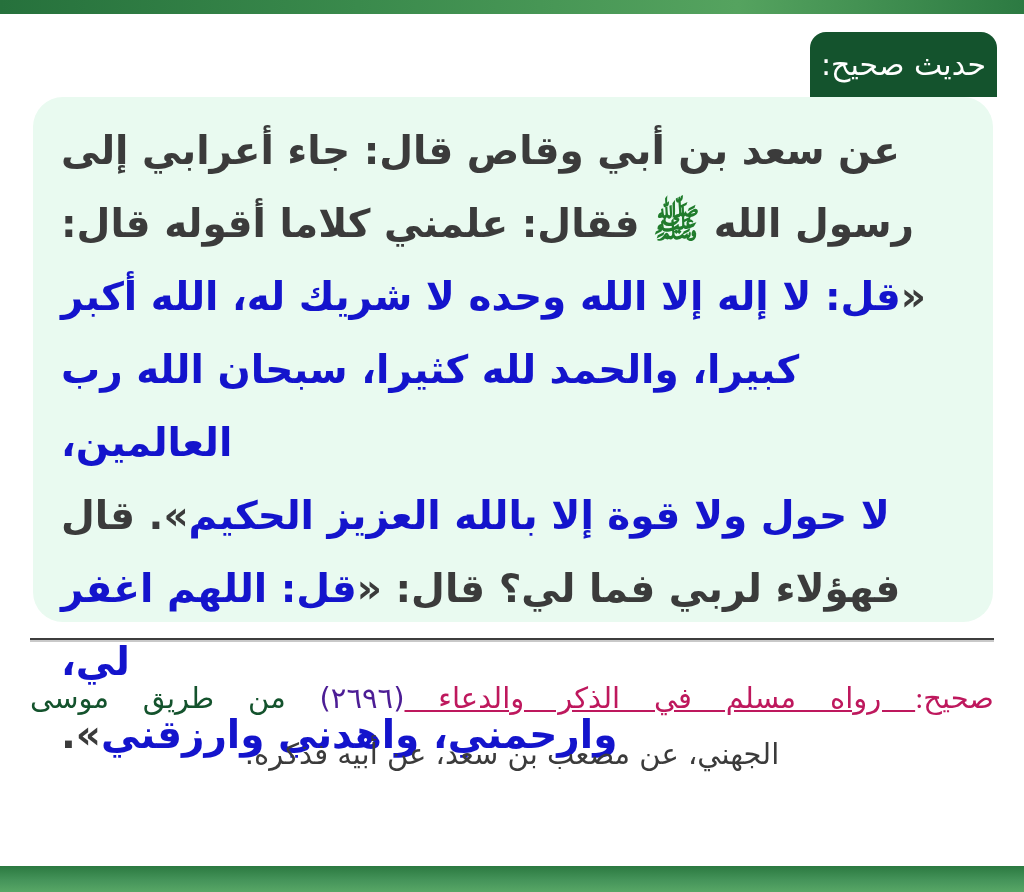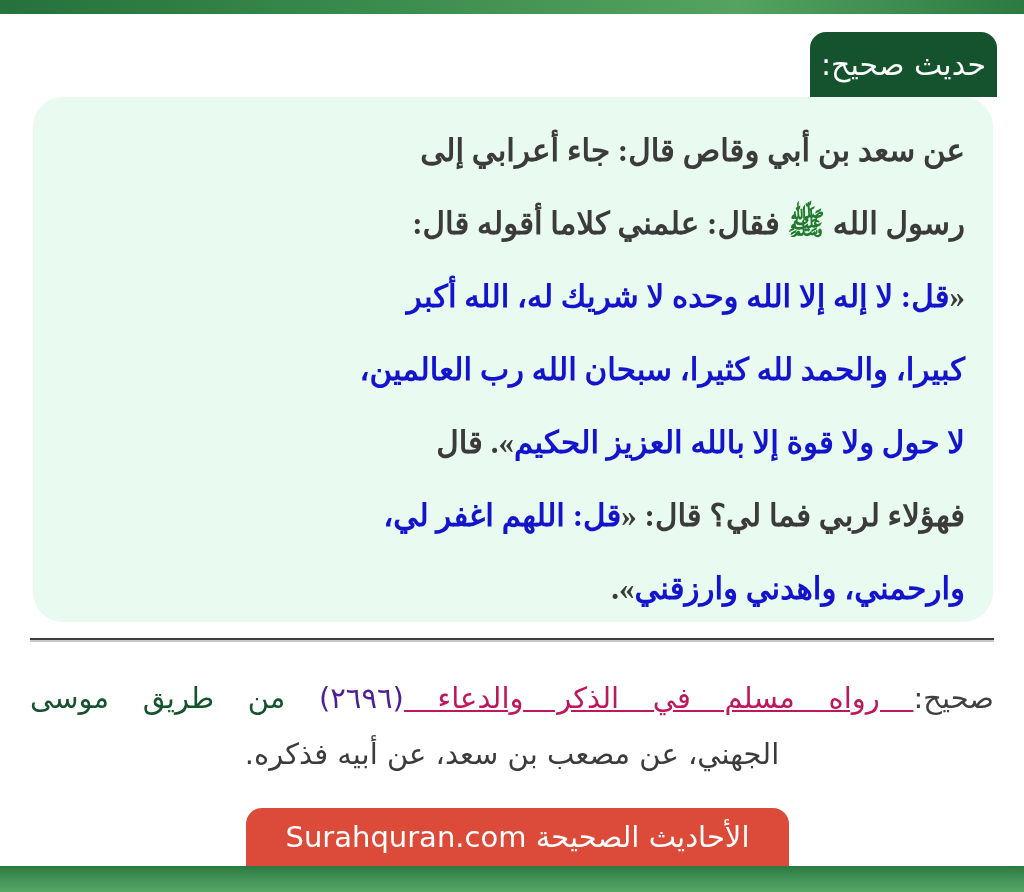--- a/index.html
+++ b/index.html
@@ -38,27 +38,26 @@
     top: 97px;
     left: 33px;
     width: 960px;
     height: 525px;
     background: #e9faf0;
     border-radius: 30px;
     padding: 17px 28px 0 28px;
   }
   .hadith-text {
     direction: rtl;
-    text-align: right;
+    text-align: left;
     white-space: pre-wrap;
-    font-size: 31px;
+    font-size: 39px;
     font-weight: bold;
     line-height: 73px;
     color: #3b3b3b;
-    font-family: Liberation Serif, serif;
   }
   .separator {
     position: absolute;
     top: 638px;
     left: 30px;
     width: 964px;
     height: 4px;
     background: #3d3d3d;
     border-bottom: 2px solid #c9c9c9;
   }
@@ -116,21 +115,20 @@
 «</span><span class="seg" style="color: rgb(20, 20, 204);">قل: لا إله إلا الله وحده لا شريك له، الله أكبر
 كبيرا، والحمد لله كثيرا، سبحان الله رب العالمين،
 لا حول ولا قوة إلا بالله العزيز الحكيم</span><span class="seg" style="color: rgb(59, 59, 59);">». قال
 فهؤلاء لربي فما لي؟ قال: «</span><span class="seg" style="color: rgb(20, 20, 204);">قل: اللهم اغفر لي،
 وارحمني، واهدني وارزقني</span><span class="seg" style="color: rgb(59, 59, 59);">».</span></div>
   </div>
 
   <div class="separator"></div>
 
   <div class="attribution">
-    <div class="line-1"><span class="seg" style="color: #404040;">صحيح:</span><span class="seg" style="color: #be185d; text-decoration: underline;"> رواه مسلم في الذكر والدعاء </span><span class="seg" style="color: #4c1d95;">(٢٦٩٦)</span><span class="seg" style="color: #14532d;"> من طريق موسى</span></div>
+    <div class="line-1"><span class="seg" style="color: #be185d; font-family: Liberation Serif, serif;">صحيح:</span><span class="seg" style="color: #be185d; text-decoration: underline;"> رواه مسلم في الذكر والدعاء </span><span class="seg" style="color: #4c1d95;">(٢٦٩٦)</span><span class="seg" style="color: #14532d;"> من طريق موسى</span></div>
     <div class="line-2">الجهني، عن مصعب بن سعد، عن أبيه فذكره.</div>
   </div>
 
-  <div class="site-badge">الأحاديث الصحيحة Surahquran.com</div>
 
   <div class="bottom-bar"></div>
 
 </div>
 
 </body></html>

